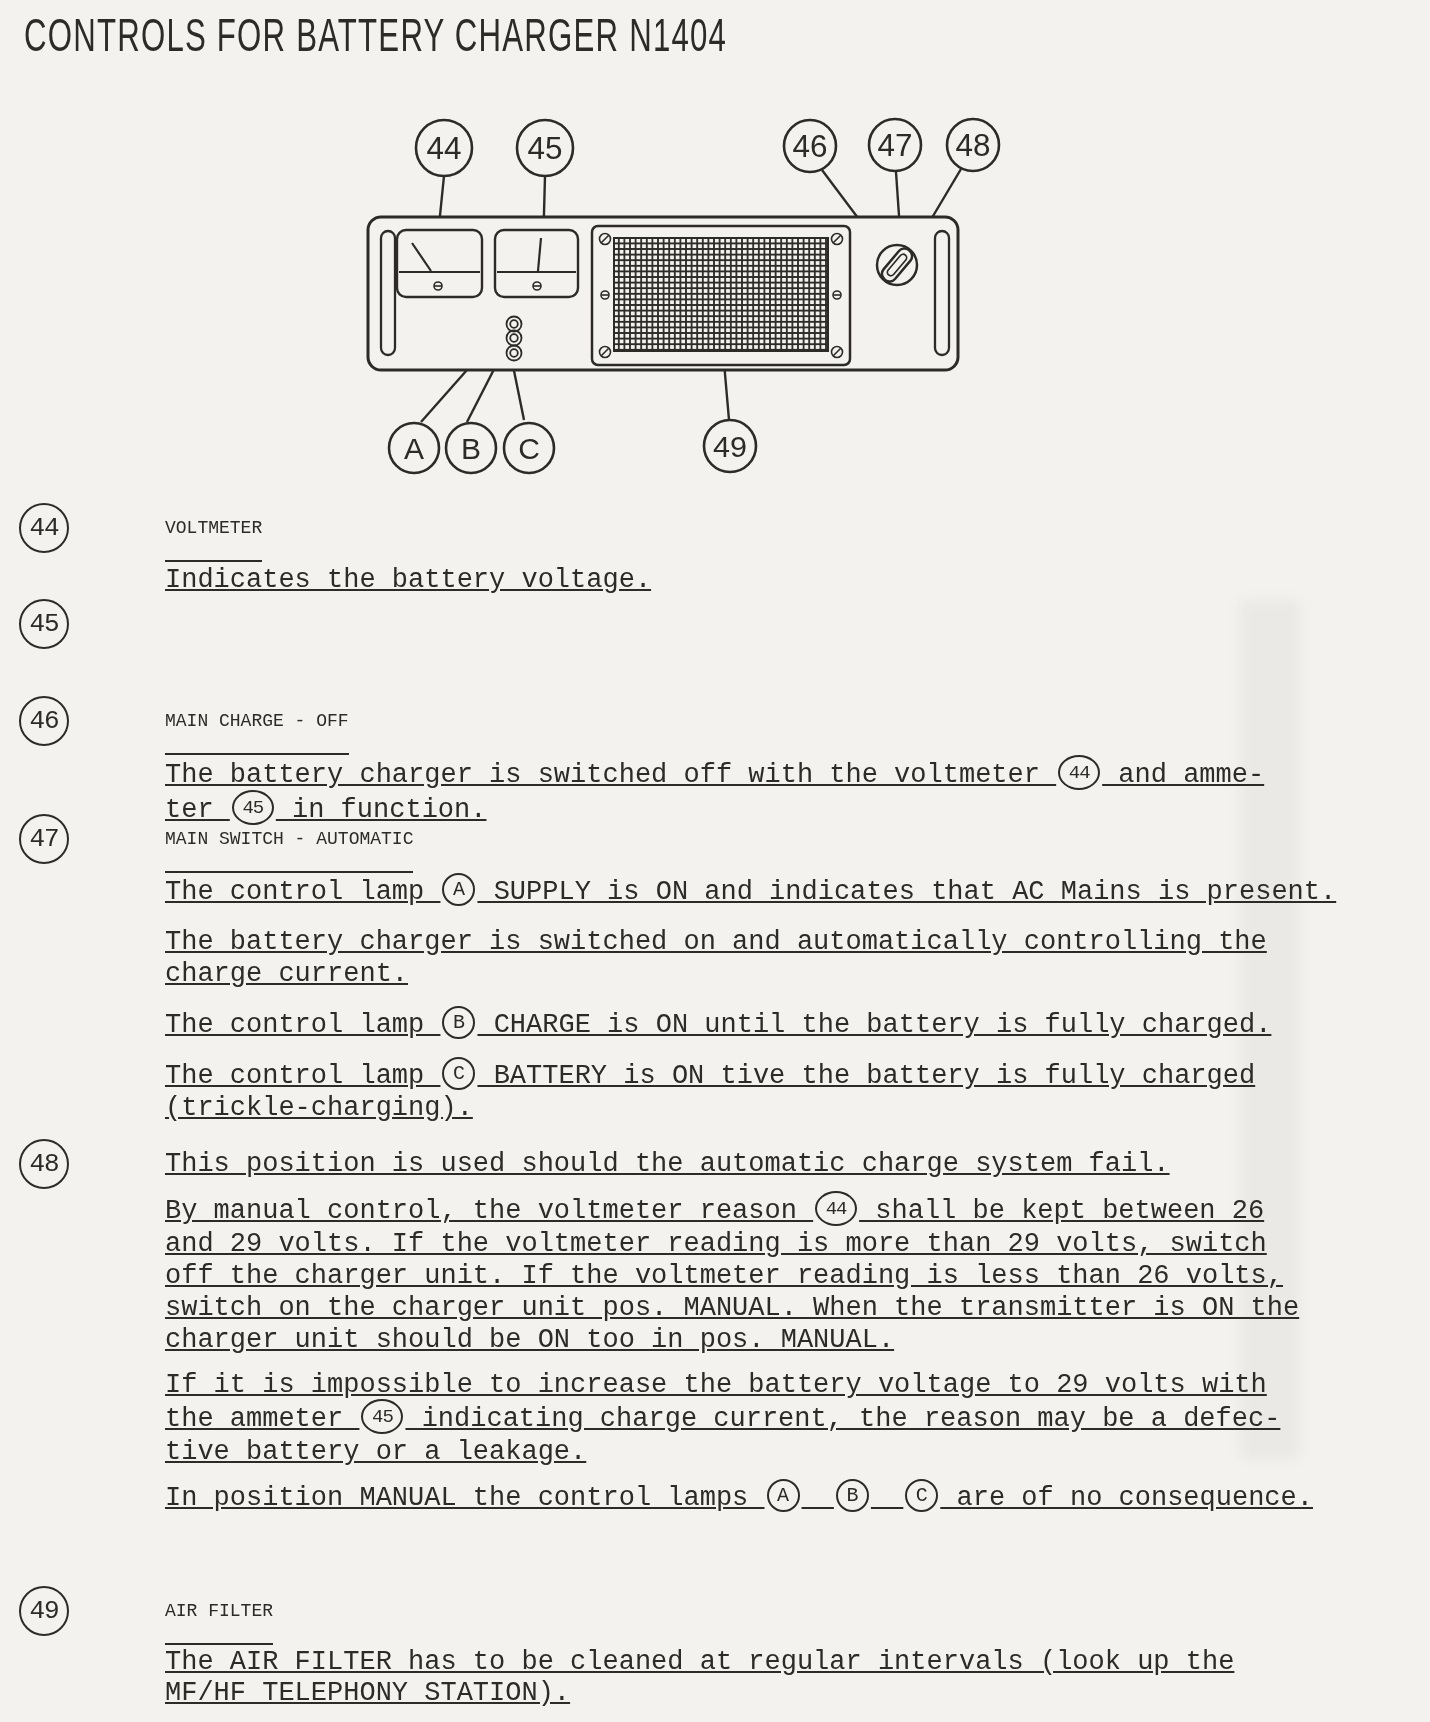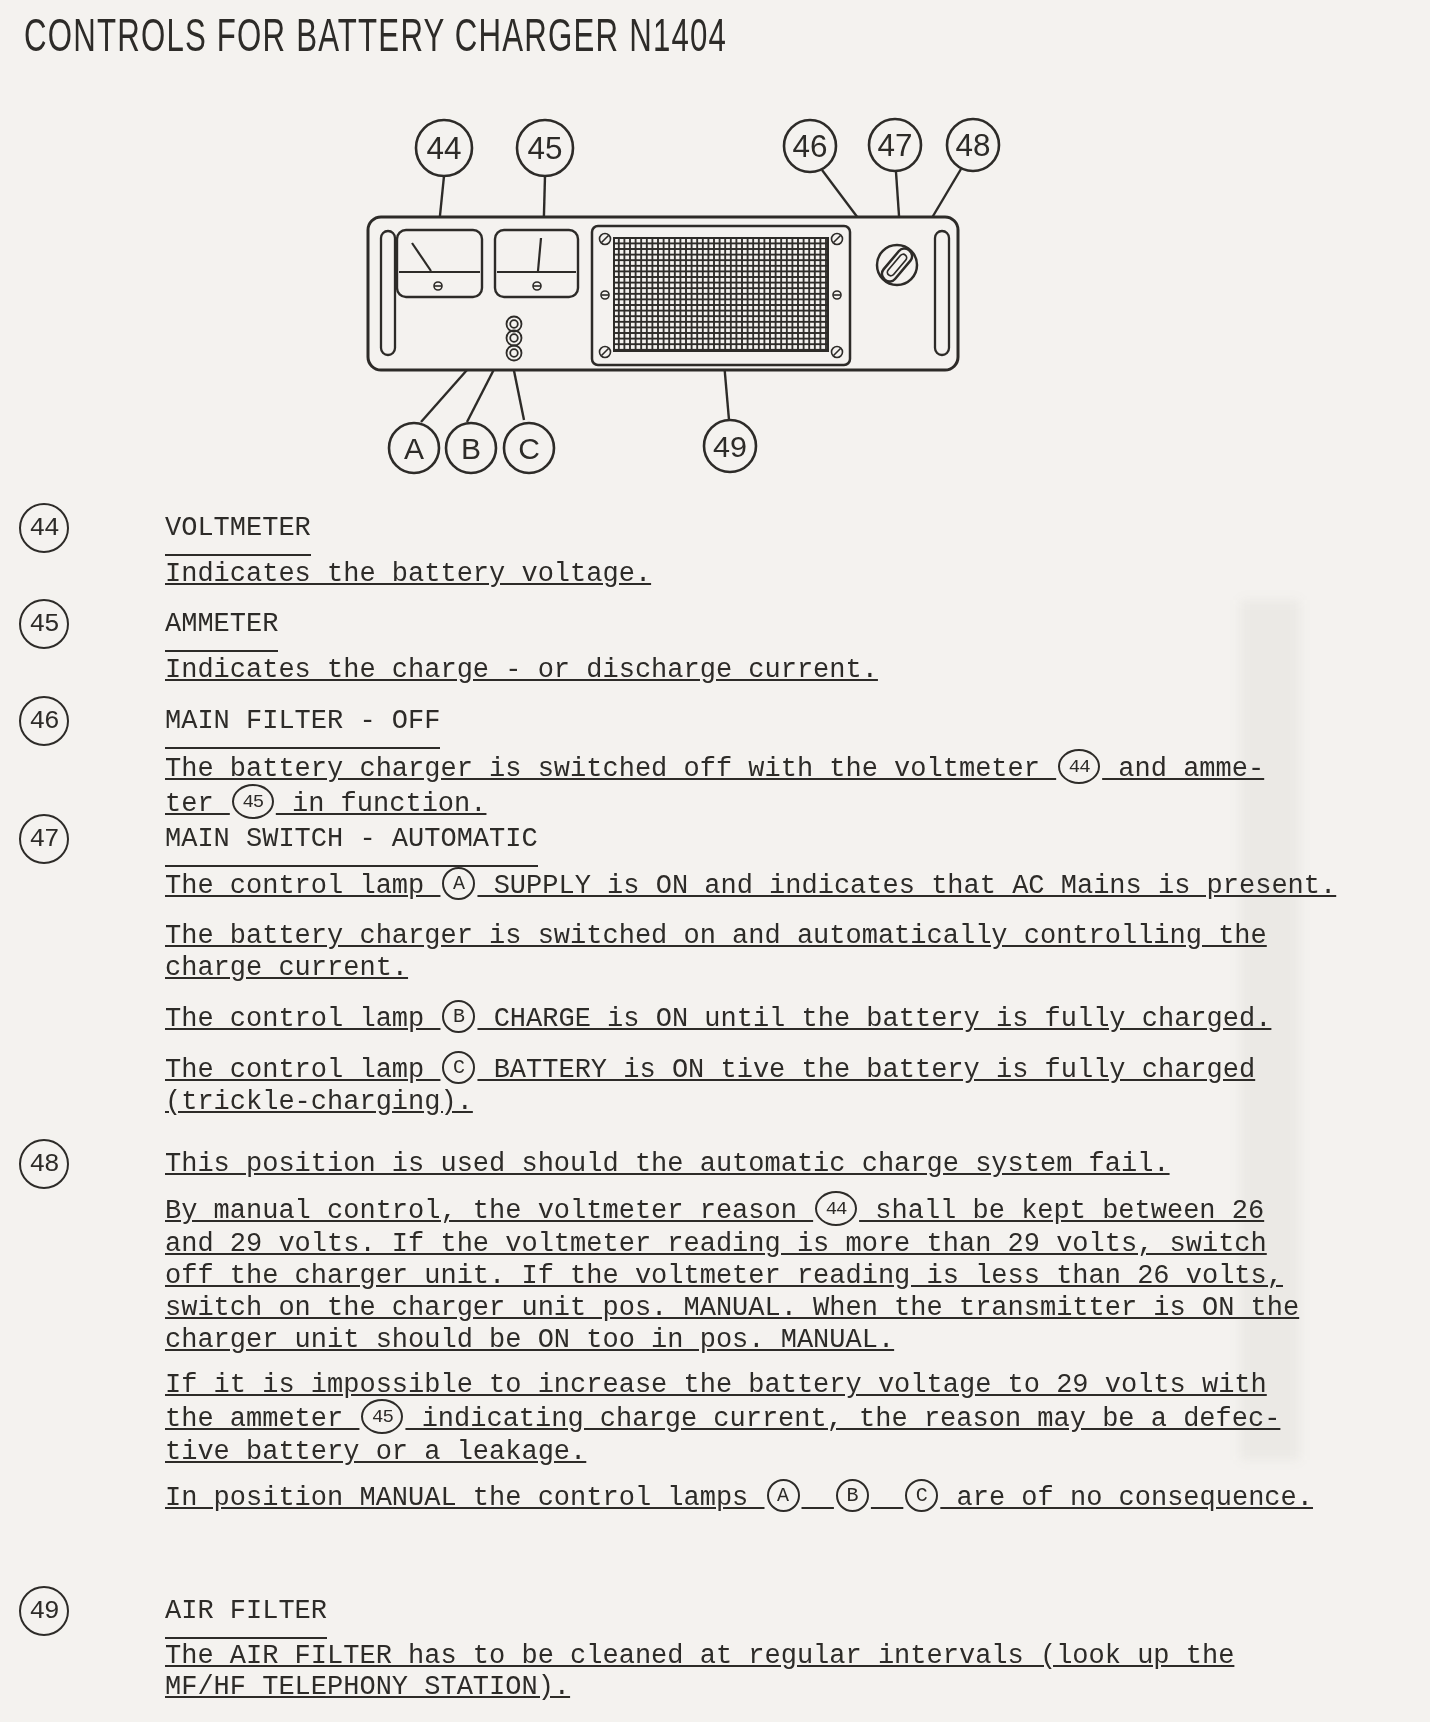--- a/index.html
+++ b/index.html
@@ -42,22 +42,22 @@
     width:50px;height:50px;box-sizing:border-box;
     border:2.5px solid var(--ink);border-radius:50%;
     display:flex;align-items:center;justify-content:center;
     font-size:26px;letter-spacing:-1px;
   }
   .section-body{margin-left:165px;width:1150px;}
   .heading{line-height:32px;margin-bottom:2px;}
   .heading-text{
     display:inline-block;
     border-bottom:2.5px solid var(--ink);
-    padding-bottom:10px;
-    font-size:27px;white-space:pre;
+    padding-bottom:16px;
+    font-size:18px;white-space:pre;
   }
   .para{margin:0 0 13px 0;}
   .section[data-sec="47"] .para{margin-bottom:18px;}
   .line{
     line-height:32px;font-size:27px;white-space:pre;text-decoration:underline;
   }
   .section[data-sec="49"] .line{line-height:31px;}
   .iref{
     display:inline-flex;align-items:center;justify-content:center;
     box-sizing:border-box;border:2.5px solid var(--ink);border-radius:50%;
@@ -186,31 +186,25 @@
         <div class="ref-badge">44</div>
         <div class="section-body">
           <div class="heading"><span class="heading-text">VOLTMETER</span></div>
           <div class="para">
             <div class="line"><span>Indicates the battery voltage.</span></div>
           </div>
         </div>
       </div>
       <div class="section" data-sec="45" style="top: 608px;">
         <div class="ref-badge">45</div>
-        <div class="section-body">
-          <div class="heading"><span class="heading-text">AMMETER</span></div>
-          <div class="para">
-            <div class="line"><span>Indicates the charge - or discharge current.</span></div>
-          </div>
-        </div>
       </div>
       <div class="section" data-sec="46" style="top: 705px;">
         <div class="ref-badge">46</div>
         <div class="section-body">
-          <div class="heading"><span class="heading-text">MAIN FILTER - OFF</span></div>
+          <div class="heading"><span class="heading-text">MAIN CHARGE - OFF</span></div>
           <div class="para">
             <div class="line"><span>The battery charger is switched off with the voltmeter </span><span class="iref lg">44</span><span> and amme-</span></div>
             <div class="line"><span>ter </span><span class="iref lg">45</span><span> in function.</span></div>
           </div>
         </div>
       </div>
       <div class="section" data-sec="47" style="top: 823px;">
         <div class="ref-badge">47</div>
         <div class="section-body">
           <div class="heading"><span class="heading-text">MAIN SWITCH - AUTOMATIC</span></div>

